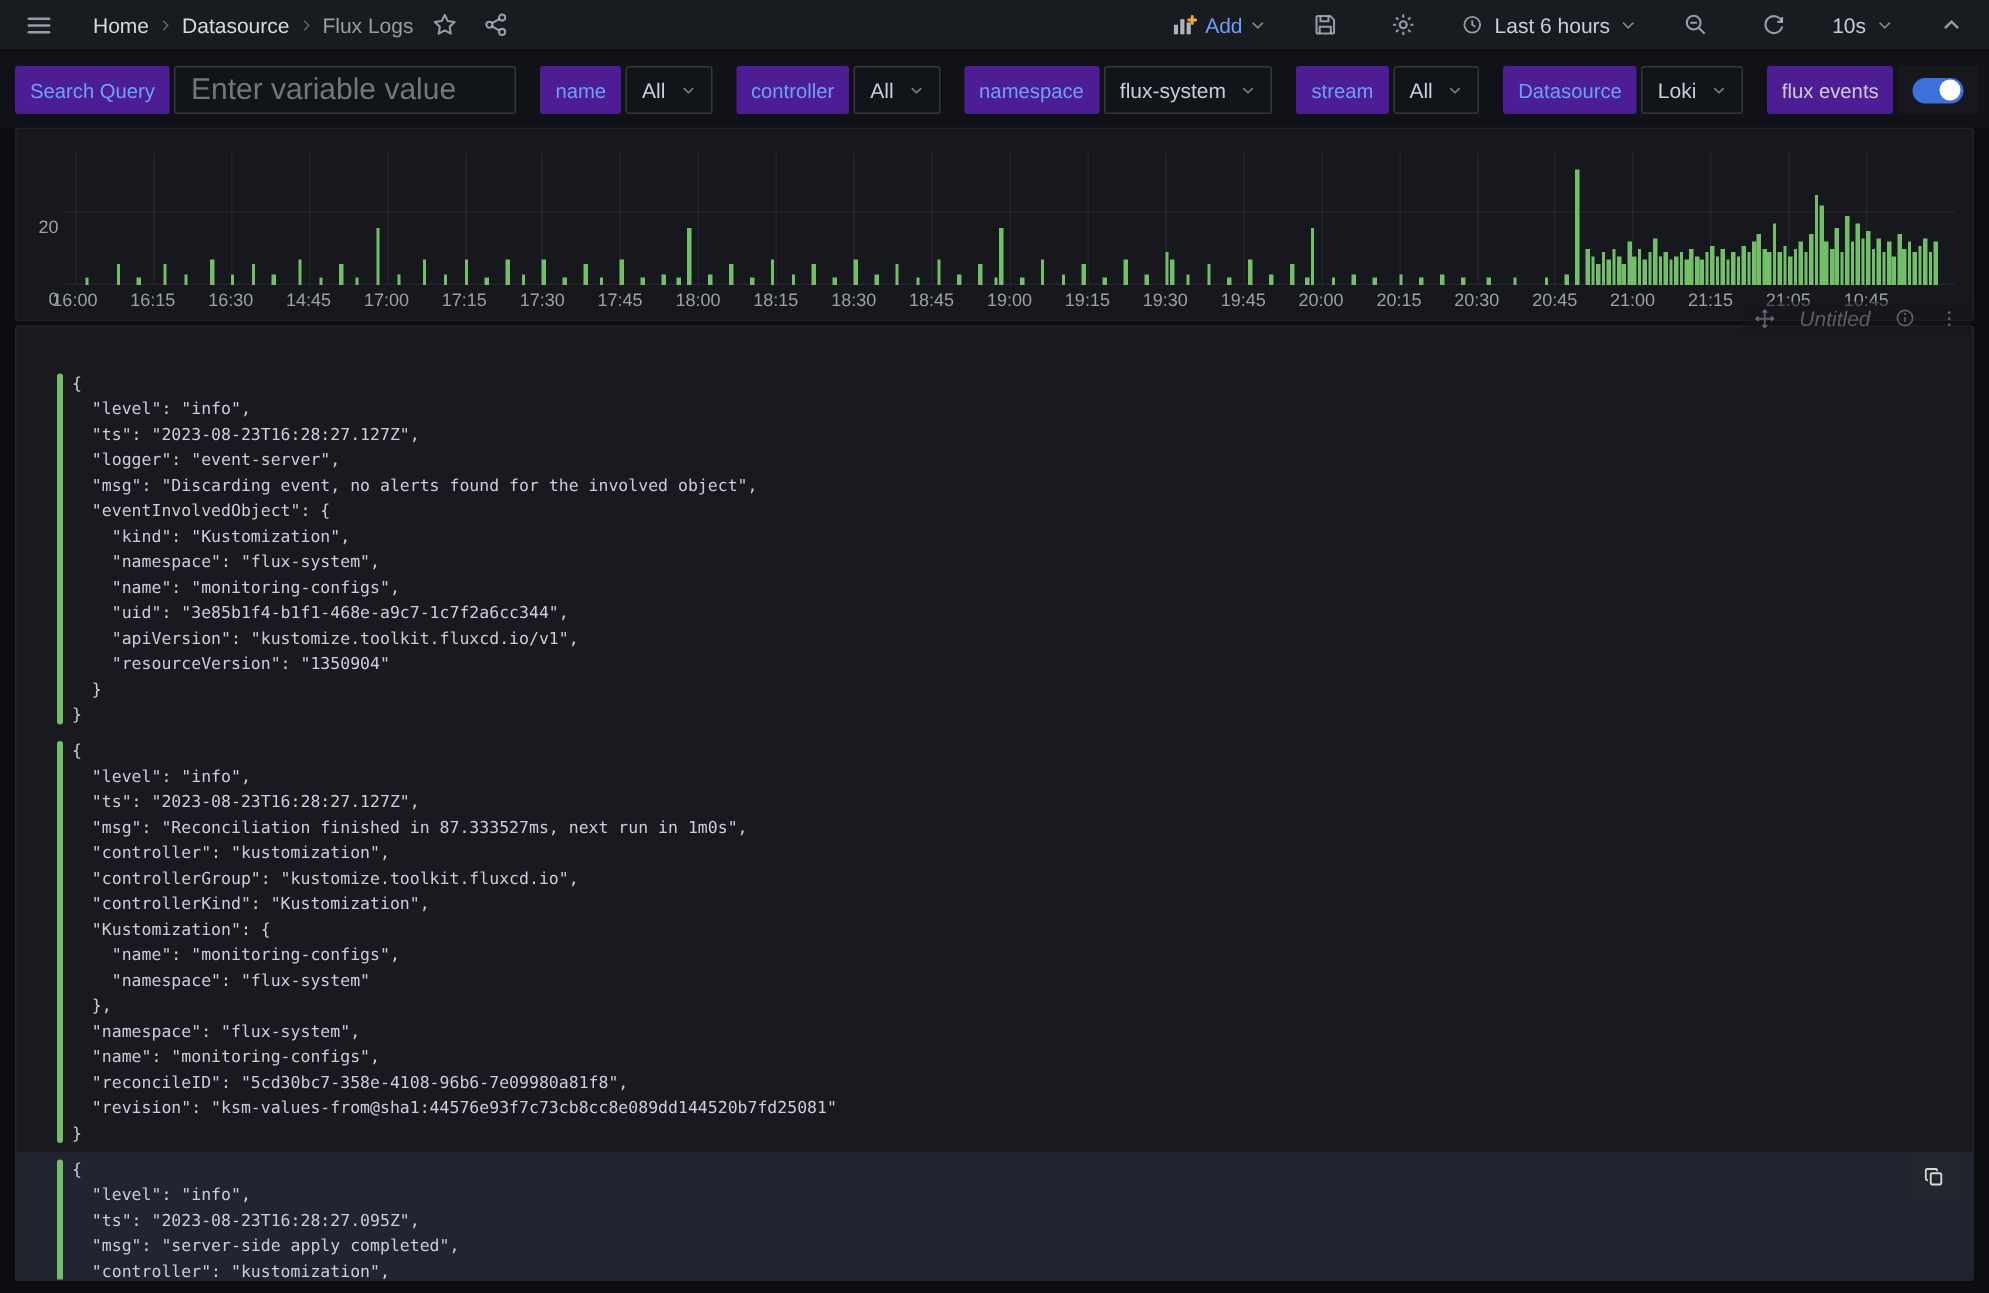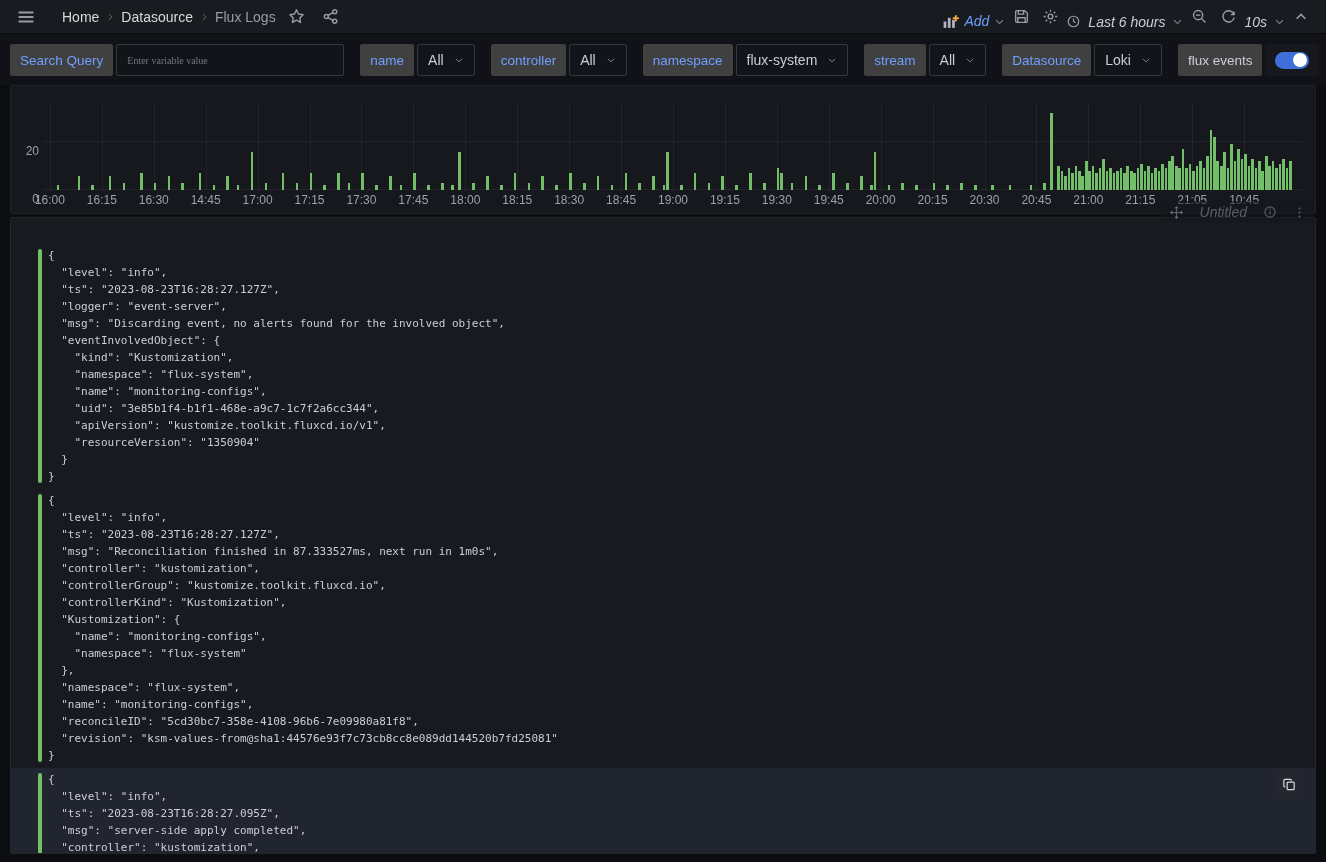--- a/index.html
+++ b/index.html
@@ -17,40 +17,40 @@
   .topbar {
     height:34px; background:#181b1f; display:flex; align-items:center;
     padding:0 12px; gap:8px; border-bottom:1px solid #0b0c0e;
   }
   .menu-btn { width:28px; height:28px; border-radius:4px; cursor:pointer; }
   .crumbs { display:flex; align-items:center; gap:6px; margin-left:14px; font-size:14px; }
   .crumb { color:#d8d9dd; cursor:pointer; }
   .crumb.current { color:#9a9ca3; cursor:default; }
   .crumb-sep { color:#62656c; }
   .tb-btn { width:26px; height:26px; border-radius:4px; cursor:pointer; }
-  .tb-right { margin-left:auto; display:flex; align-items:flex-end; gap:3px;font-style:italic; }
+  .tb-right { margin-left:auto; display:flex; align-items:center; gap:26px; }
   .add-btn { display:flex; align-items:center; gap:5px; color:#6e9fff; font-size:14px; cursor:pointer; }
   .time-btn, .interval-btn { display:flex; align-items:center; gap:7px; font-size:14px; color:#ccccdc; cursor:pointer; }
   .chev { color:rgba(204,204,220,.6); }
 
   
   .subnav { background:#111217; padding:10px 10px 9px 10px; display:flex; align-items:center; gap:16px; }
   .var-group { display:flex; align-items:stretch; gap:3px; height:32px; }
   .var-label {
-    background:#404040; color:#6e9fff; font-size:13.5px; display:flex; align-items:center;
+    background:#4c1d95; color:#6e9fff; font-size:13.5px; display:flex; align-items:center;
     padding:0 10px; border-radius:2px; white-space:nowrap;
   }
   .var-label.plain { color:#ccccdc; }
   .var-value {
     background:#111419; border:1px solid #34373d; border-radius:2px; display:flex; align-items:center;
     gap:10px; padding:0 10px; font-size:14px; color:#ccccdc; cursor:pointer; white-space:nowrap;
   }
   .var-input {
     background:#111419; border:1px solid #34373d; border-radius:2px; width:228px;
-    color:#ccccdc; font-size:10px; padding:0 10px; font-family:Liberation Serif, serif;
+    color:#ccccdc; font-size:20px; padding:0 10px; font-family:Liberation Sans, sans-serif;
   }
   .var-input::placeholder { color:#73767d; }
   .toggle-box { background:#16181d; border-radius:2px; display:flex; align-items:center; padding:0 10px; cursor:pointer; }
   .toggle { width:34px; height:17px; border-radius:9px; background:#3d71d9; position:relative; }
   .toggle .knob { position:absolute; right:2px; top:1.5px; width:14px; height:14px; border-radius:50%; background:#fff; }
 
   
   .panel { background:#16181d; border:1px solid #202228; border-radius:2px; margin:0 10px; position:relative; }
   .chart-panel { height:129px; margin-top:0; }
   .chart-inner { display:flex; height:100%; padding:6px 8px 0 6px; }

